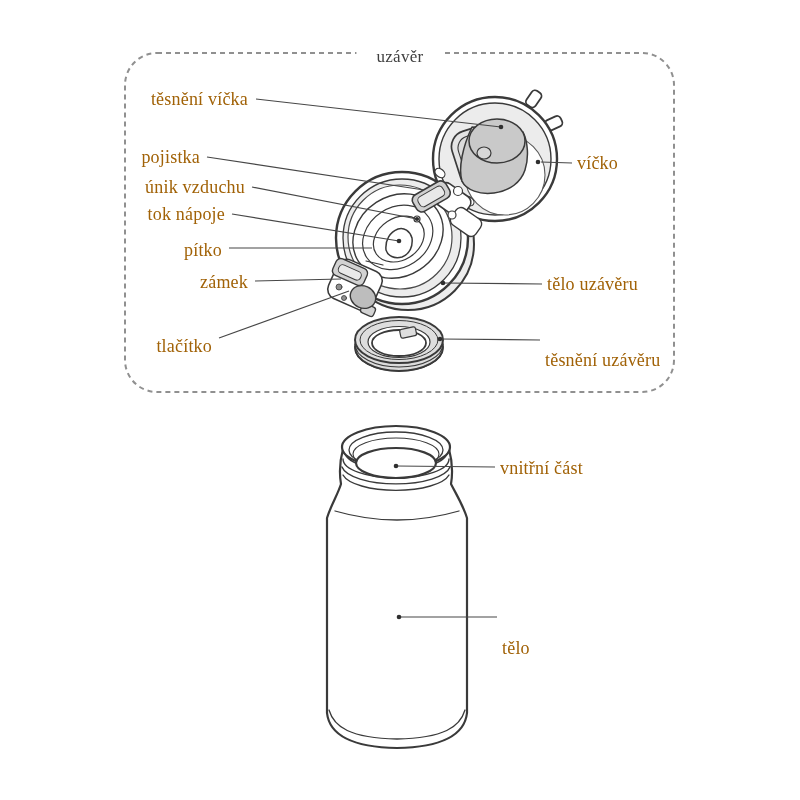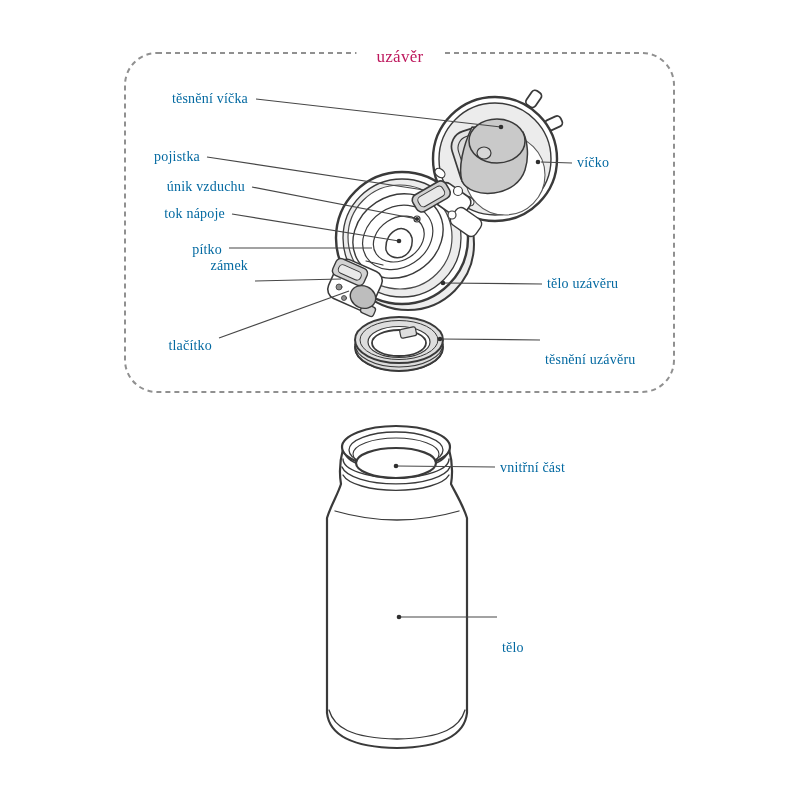--- a/index.html
+++ b/index.html
@@ -2,27 +2,27 @@
 <html><head>
 <meta charset="utf-8">
 <style>
   html,body{margin:0;padding:0;background:#ffffff;}
   .stage{
     position:relative;width:800px;height:800px;background:#ffffff;
     font-family:"Liberation Serif", serif;overflow:hidden;
   }
   .stage svg{position:absolute;left:0;top:0;}
   .lbl{
-    position:absolute;font-size:14px;line-height:20px;color:#0369a1;
+    position:absolute;font-size:18px;line-height:20px;color:#a16207;
     white-space:nowrap;letter-spacing:.2px;
   }
   .panel-title{
     position:absolute;left:400px;top:47px;transform:translateX(-50%);
     background:#ffffff;padding:0 20px;font-size:17px;line-height:20px;
-    color:#be185d;white-space:nowrap;letter-spacing:.3px;
+    color:#404040;white-space:nowrap;letter-spacing:.3px;
   }
 </style>
 </head>
 <body>
 
 <div class="stage">
 
 <svg width="800" height="800" viewBox="0 0 800 800">
 
   <rect x="125" y="53" width="549" height="339" rx="32" ry="32" fill="none" stroke="#909090" stroke-width="2" stroke-dasharray="5 4"></rect>
@@ -128,21 +128,21 @@
   </g>
 </svg>
 
   <span class="panel-title">uzávěr</span>
 
   <span class="lbl" style="right:552px;top:89px;">těsnění víčka</span>
   <span class="lbl" style="right:600px;top:147px;">pojistka</span>
   <span class="lbl" style="right:555px;top:177px;">únik vzduchu</span>
   <span class="lbl" style="right:575px;top:204px;">tok nápoje</span>
   <span class="lbl" style="right:578px;top:240px;">pítko</span>
-  <span class="lbl" style="right:552px;top:256px;">zámek</span>
+  <span class="lbl" style="right:552px;top:272px;">zámek</span>
   <span class="lbl" style="right:588px;top:336px;">tlačítko</span>
 
   <span class="lbl" style="left:577px;top:153px;text-align:center;">víčko</span>
   <span class="lbl" style="left:547px;top:274px;">tělo uzávěru</span>
   <span class="lbl" style="left:545px;top:350px;">těsnění uzávěru</span>
 
   <span class="lbl" style="left:500px;top:458px;">vnitřní část</span>
   <span class="lbl" style="left:502px;top:607px;margin-top:31px;">tělo</span>
 </div>
 

